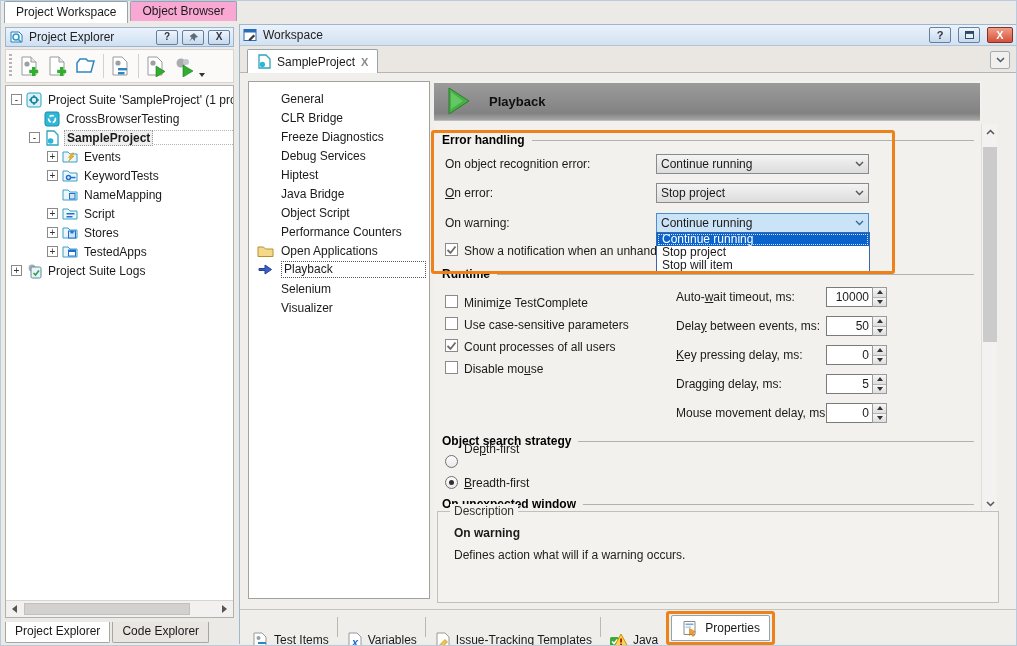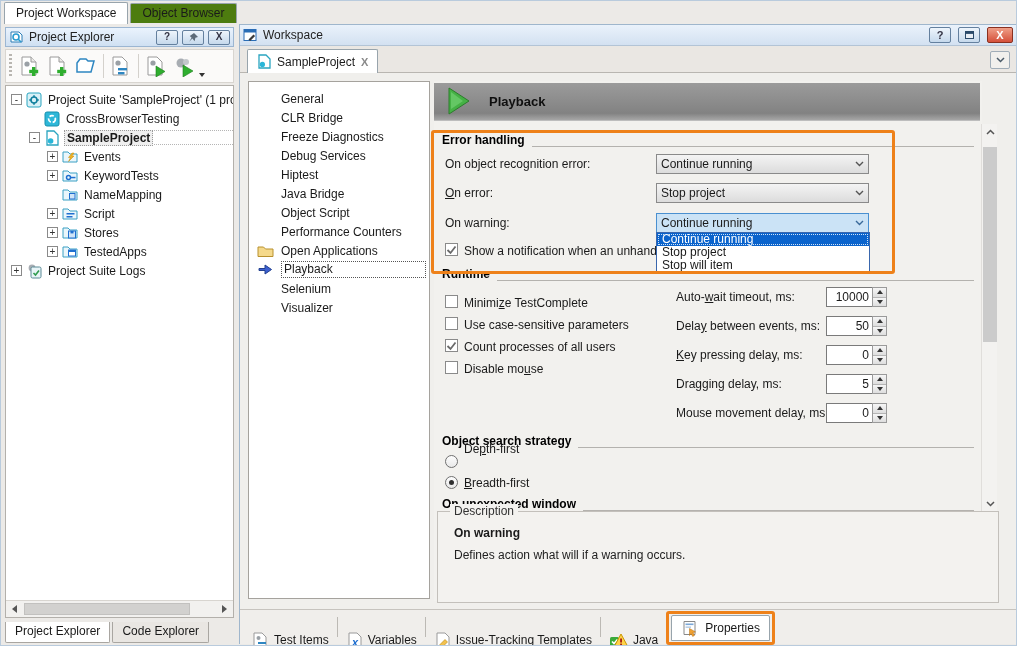--- a/index.html
+++ b/index.html
@@ -1,21 +1,21 @@
 <!DOCTYPE html>
 <html><head>
 <meta charset="utf-8">
 <style>
   *{margin:0;padding:0;box-sizing:border-box}
   body{font-family:"Liberation Sans",sans-serif;font-size:12px;color:#1a1a1a;background:#d8d8d8}
   .screen{position:relative;width:1017px;height:646px;background:#eceae7;border:1px solid #b9cbdd;overflow:hidden}
 
   
-  .top-tabs{position:absolute;left:3px;top:0;height:23px;display:flex;align-items:center;z-index:3}
-  .doc-tab{height:20px;line-height:18px;padding:0 11px;background:#4d7c0f;border:1px solid #98a4ac;border-bottom:none;border-radius:2px 2px 0 0;margin-right:2px;white-space:nowrap}
+  .top-tabs{position:absolute;left:3px;top:0;height:23px;display:flex;align-items:flex-start;z-index:3}
+  .doc-tab{height:20px;line-height:18px;padding:0 11px;background:#f9a8d4;border:1px solid #98a4ac;border-bottom:none;border-radius:2px 2px 0 0;margin-right:2px;white-space:nowrap}
   .doc-tab.active{background:#fff;height:22px;line-height:21px}
 
   
   .left-panel{position:absolute;left:2px;top:23px;width:233px;height:620px;background:#eceae7}
   .pe-titlebar{position:absolute;left:2px;top:3px;width:229px;height:20px;background:linear-gradient(#eaf3fd,#cfe0f2);border:1px solid #9cb6d2;display:flex;align-items:center;padding:0 3px;gap:4px}
   .pe-title{font-size:12px;color:#222;flex:1;white-space:nowrap}
   .mini-btn{width:22px;height:15px;border:1px solid #64809e;border-radius:2px;background:linear-gradient(#eef5fc,#c6d9ec);display:flex;align-items:center;justify-content:center;font-size:10px;font-weight:bold;color:#334;line-height:1}
   .pe-toolbar{position:absolute;left:2px;top:25px;width:229px;height:34px;background:#fbfaf9;border:1px solid #d8d5d0;display:flex;align-items:center;padding:0 2px}
   .grip{width:3px;height:24px;margin:0 4px 0 1px;background:repeating-linear-gradient(to bottom,#b9b6b1 0 2px,transparent 2px 4px)}
   .tb-btn{width:28px;height:28px;display:flex;align-items:center;justify-content:center}
@@ -60,21 +60,21 @@
   .cat{display:flex;align-items:center;height:19px;padding-left:32px;position:relative;white-space:nowrap}
   .cat .cicon{position:absolute;left:8px;top:2px;width:17px;height:15px}
   .cat.selected{padding-left:8px}
   .cat.selected .cicon{position:static;margin-right:7px}
   .cat.selected .cat-box{border:1px dotted #555;flex:1;padding:0 2px;line-height:15px;margin-right:3px}
 
   .props{position:absolute;left:194px;top:8px;width:548px;height:520px;background:#f2f1ee}
   .pb-header{position:absolute;left:0;top:2px;width:546px;height:38px;background:linear-gradient(#9b9b9b,#828282 82%,#a6a6a6);border-bottom:1px solid #bdbdbd;display:flex;align-items:center}
   .pb-title{font-weight:bold;font-size:13px;color:#0f0f0f;margin-left:22px}
 
-  .sec-title{position:absolute;left:8px;display:flex;align-items:flex-end;font-weight:bold;color:#000}
+  .sec-title{position:absolute;left:8px;display:flex;align-items:center;font-weight:bold;color:#000}
   .sec-line{height:1px;background:#b4b2ae;flex:1;margin-left:7px}
   .flabel{position:absolute;left:11px;white-space:nowrap}
 
   .combo{position:absolute;left:222px;width:213px;height:20px;background:linear-gradient(#f4f4f4,#dcdcdc);border:1px solid #8a8a8a;display:flex;align-items:center;padding:0 4px}
   .combo .cval{flex:1}
   .combo.focused{background:#cbe3f6;border-color:#4a90d0}
 
   .cb{width:13px;height:13px;background:#fff;border:1px solid #8a8a8a;position:absolute;left:11px;display:flex;align-items:center;justify-content:center}
   .cb svg{display:none}
   .cb.checked svg{display:block}

